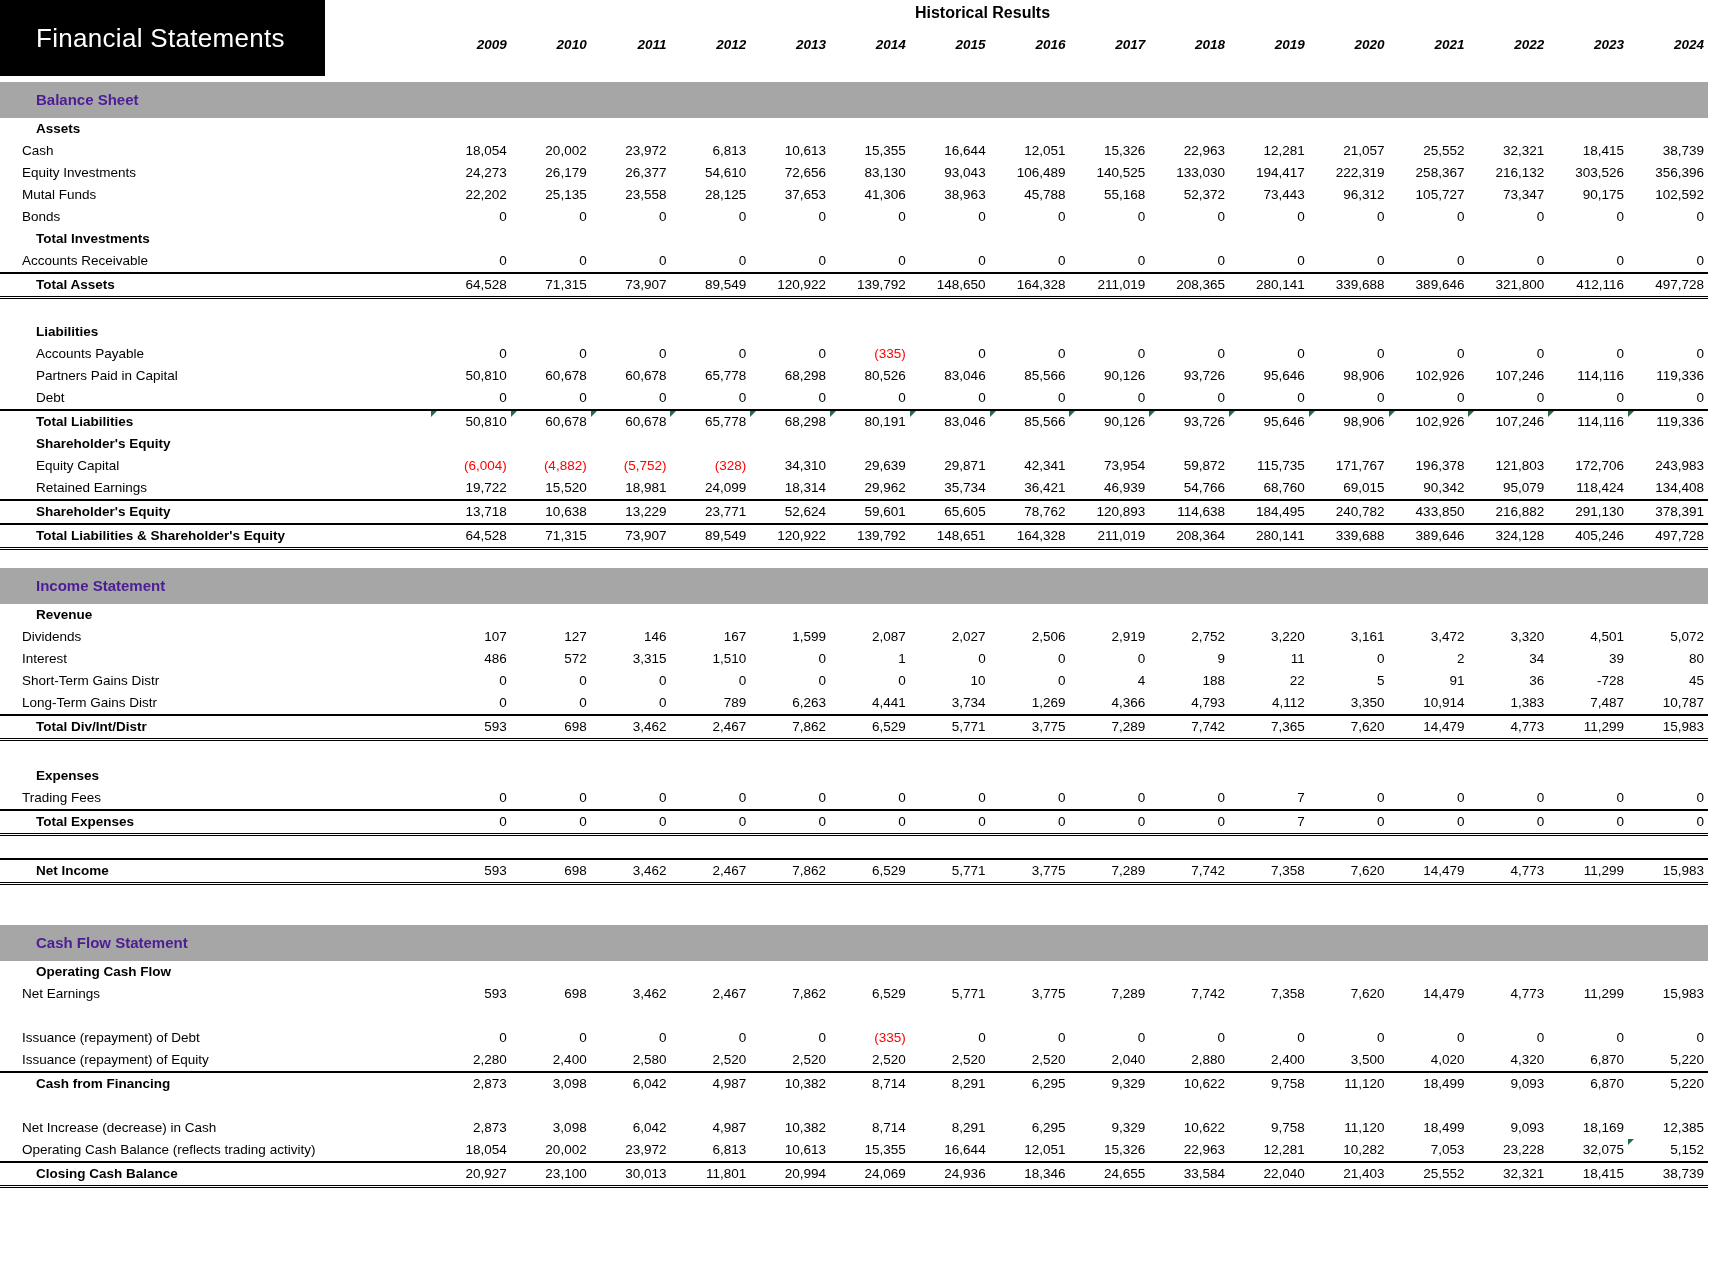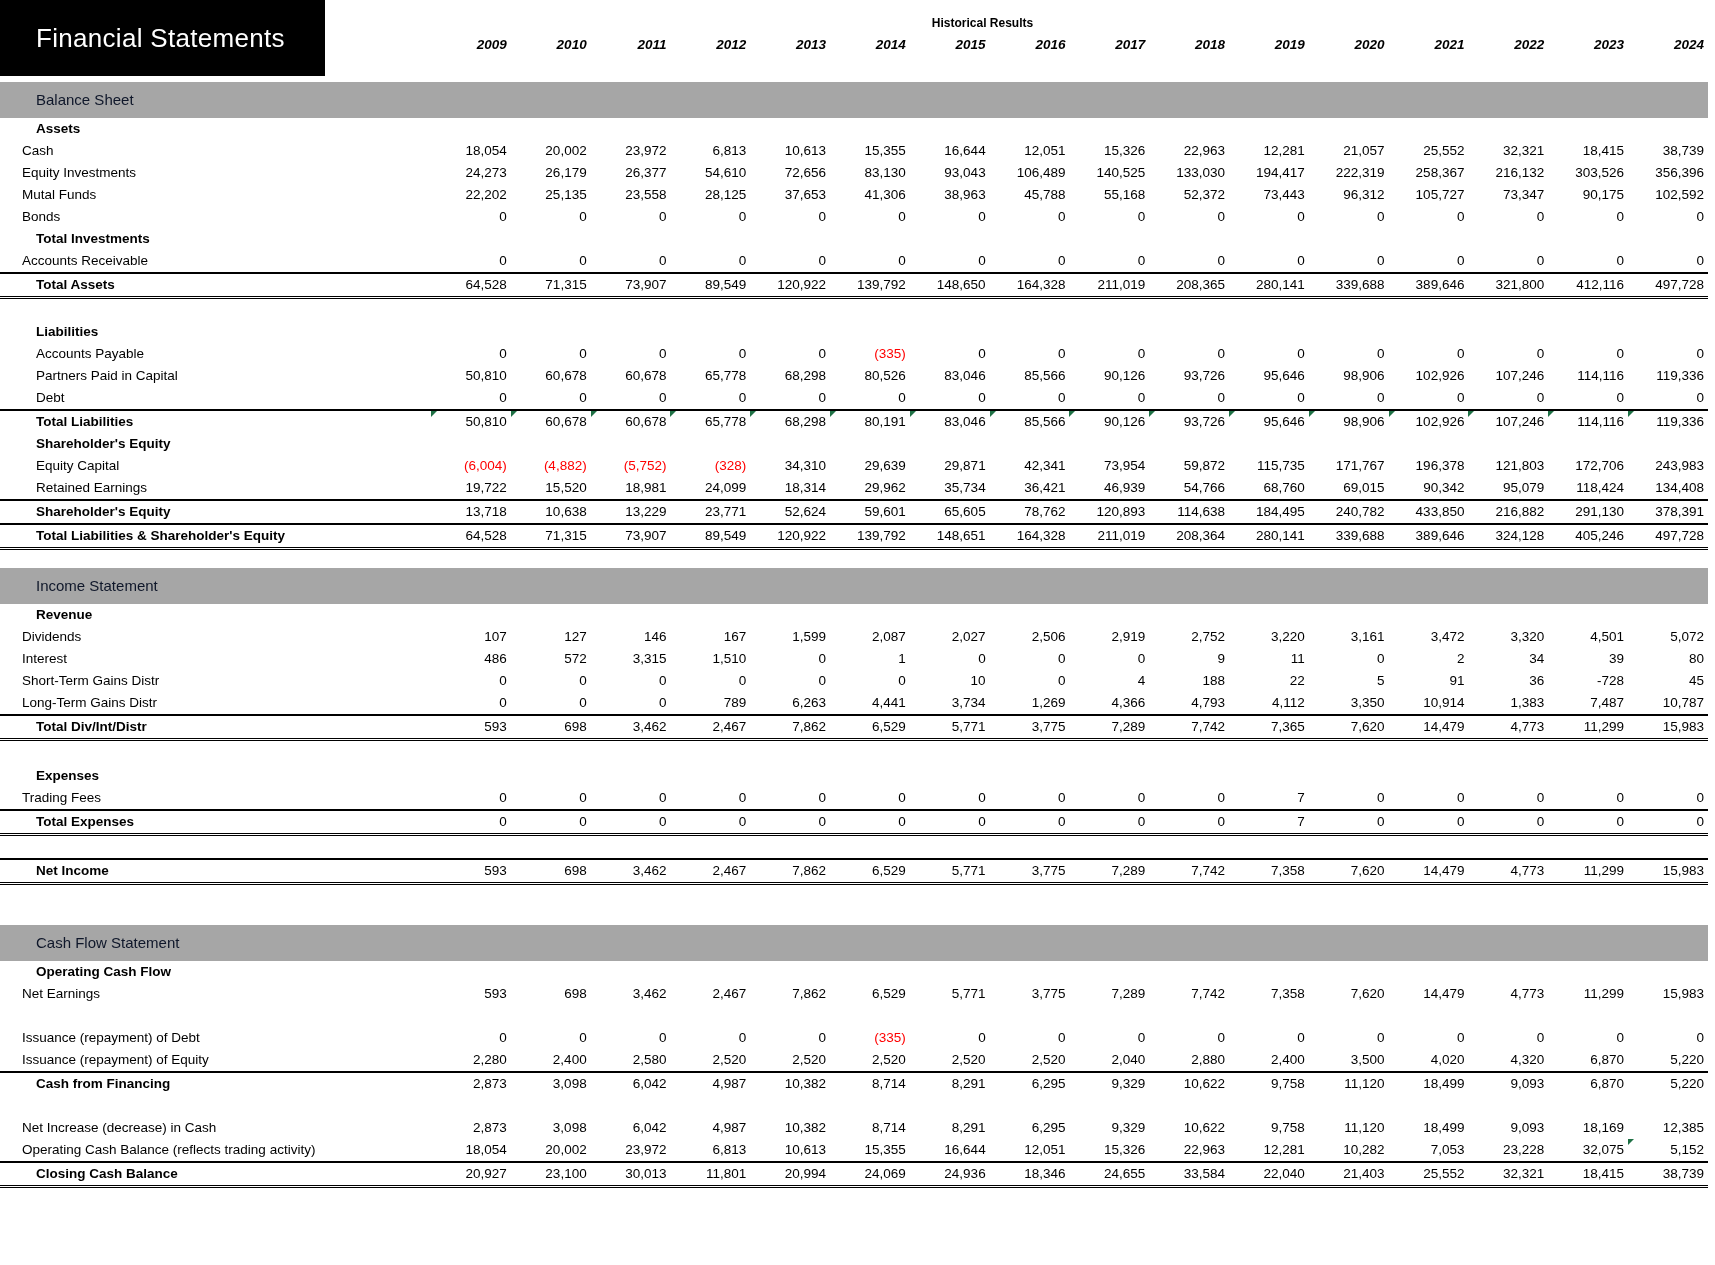--- a/index.html
+++ b/index.html
@@ -6,41 +6,41 @@
   body{
     width:1715px;height:1265px;position:relative;background:#ffffff;
     font-family:"Liberation Sans",sans-serif;color:#000;overflow:hidden;
   }
   .title-box{
     position:absolute;left:0;top:0;width:325px;height:76px;background:#000;
     color:#fff;display:flex;align-items:center;box-sizing:border-box;padding-left:36px;
     font-size:26px;font-weight:400;letter-spacing:.3px;
   }
   .hist-label{
-    position:absolute;left:900px;top:16px;width:165px;text-align:center;
-    font-weight:bold;font-size:12px;
+    position:absolute;left:900px;top:4px;width:165px;text-align:center;
+    font-weight:bold;font-size:16px;
   }
   table.sheet{
     position:absolute;left:0;top:34px;border-collapse:collapse;table-layout:fixed;
     width:1708px;
   }
   td{
     height:22px;line-height:22px;padding:0 4px 0 0;font-size:13.5px;
     text-align:right;vertical-align:middle;white-space:nowrap;position:relative;
     overflow:visible;
   }
   td.lbl{text-align:left;padding-left:36px;padding-right:0;}
   td.lbl.ind{padding-left:22px;margin-top:40px;}
   td.bold, tr.kind-subheader td.lbl, tr.kind-total td.lbl{font-weight:bold;}
   td.year{font-weight:bold;font-style:italic;}
   tr.b-top td{border-top:2px solid #000;}
   tr.b-double td{border-bottom:3px double #000;}
   tr.blank td{height:auto;line-height:0;border:none;}
   td.bar{
-    background:#a6a6a6;color:#0f172a;font-weight:normal;font-size:15px;
+    background:#a6a6a6;color:#4c1d95;font-weight:bold;font-size:15px;
     text-align:left;padding-left:36px;height:36px;
   }
   span.neg{color:#ff0000;}
   span.flag{
     position:absolute;left:0;top:0;width:0;height:0;
     border-top:6px solid #1e7145;border-right:6px solid transparent;
   }
 </style>
 </head>
 <body>

